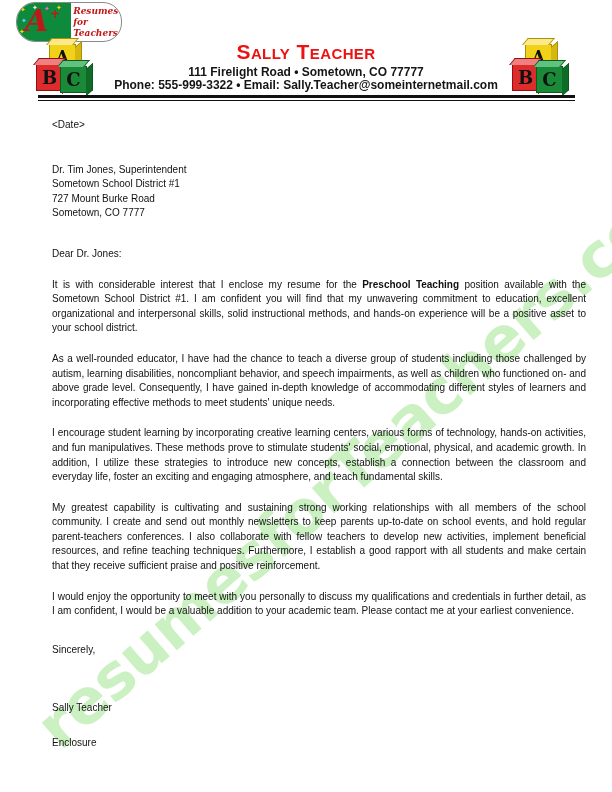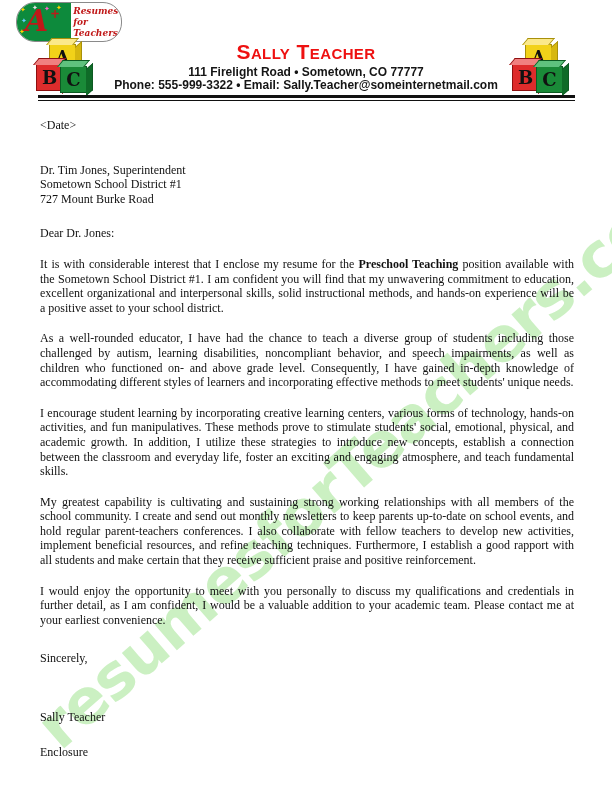--- a/index.html
+++ b/index.html
@@ -203,31 +203,31 @@
     left: 38px;
     top: 100px;
     width: 537px;
     height: 1px;
     background: #111111;
   }
 
   
   .letter {
     position: absolute;
-    left: 40px;
+    left: 52px;
     top: 118px;
     width: 534px;
     z-index: 10;
-    font-family: Liberation Serif, serif;
-    font-size: 12px;
+    font-family: Liberation Sans, sans-serif;
+    font-size: 10px;
     line-height: 14.6px;
     color: #111111;
   }
   .date-line { margin-bottom: 30px; }
-  .recipient { margin-bottom: 20px; }
+  .recipient { margin-bottom: 26px; }
   .recipient div { line-height: 14.6px; }
   .salutation { margin-bottom: 16px; }
   .para {
     text-align: justify;
     margin-bottom: 16px;
   }
   .para b { font-weight: bold; }
   .closing { margin-bottom: 44px; margin-top: 24px; }
   .sig-name { margin-bottom: 20px; }
   .enclosure { margin-bottom: 0; }
@@ -305,20 +305,21 @@
 </div>
 
 <div class="letter">
 
   <div class="date-line">&lt;Date&gt;</div>
 
   <div class="recipient">
     <div>Dr. Tim Jones, Superintendent</div>
     <div>Sometown School District #1</div>
     <div>727 Mount Burke Road</div>
+    <div>Sometown, CO 7777</div>
   </div>
 
   <div class="salutation">Dear Dr. Jones:</div>
 
   <p class="para"><span>It is with considerable interest that I enclose my resume for the </span><b>Preschool Teaching</b><span> position available with the Sometown School District #1. I am confident you will find that my unwavering commitment to education, excellent organizational and interpersonal skills, solid instructional methods, and hands-on experience will be a positive asset to your school district.</span></p>
 
   <p class="para">As a well-rounded educator, I have had the chance to teach a diverse group of students including those challenged by autism, learning disabilities, noncompliant behavior, and speech impairments, as well as children who functioned on- and above grade level. Consequently, I have gained in-depth knowledge of accommodating different styles of learners and incorporating effective methods to meet students' unique needs.</p>
 
   <p class="para">I encourage student learning by incorporating creative learning centers, various forms of technology, hands-on activities, and fun manipulatives. These methods prove to stimulate students' social, emotional, physical, and academic growth. In addition, I utilize these strategies to introduce new concepts, establish a connection between the classroom and everyday life, foster an exciting and engaging atmosphere, and teach fundamental skills.</p>
 

